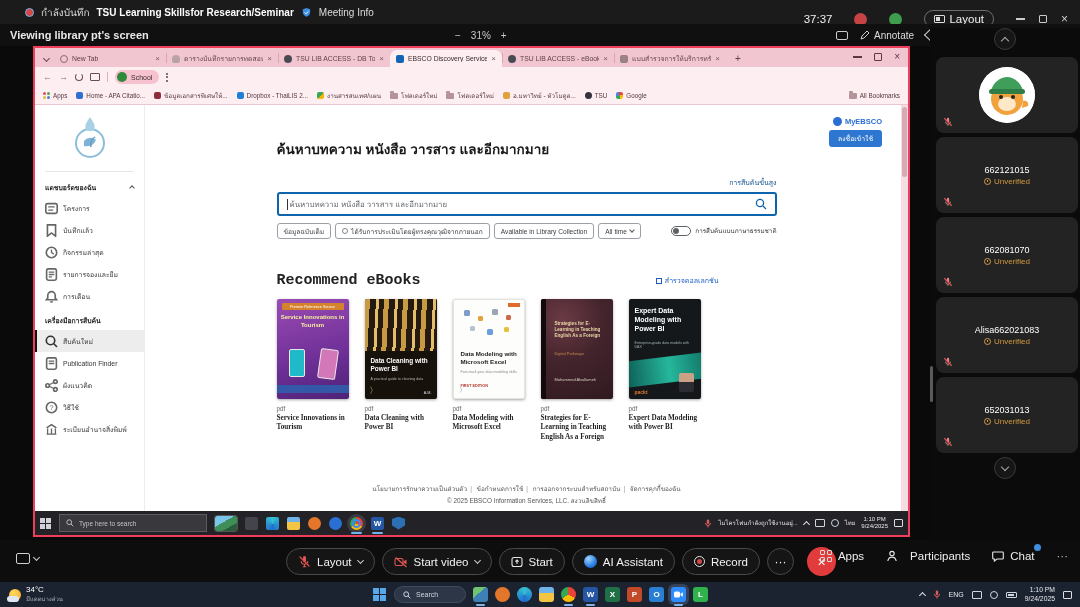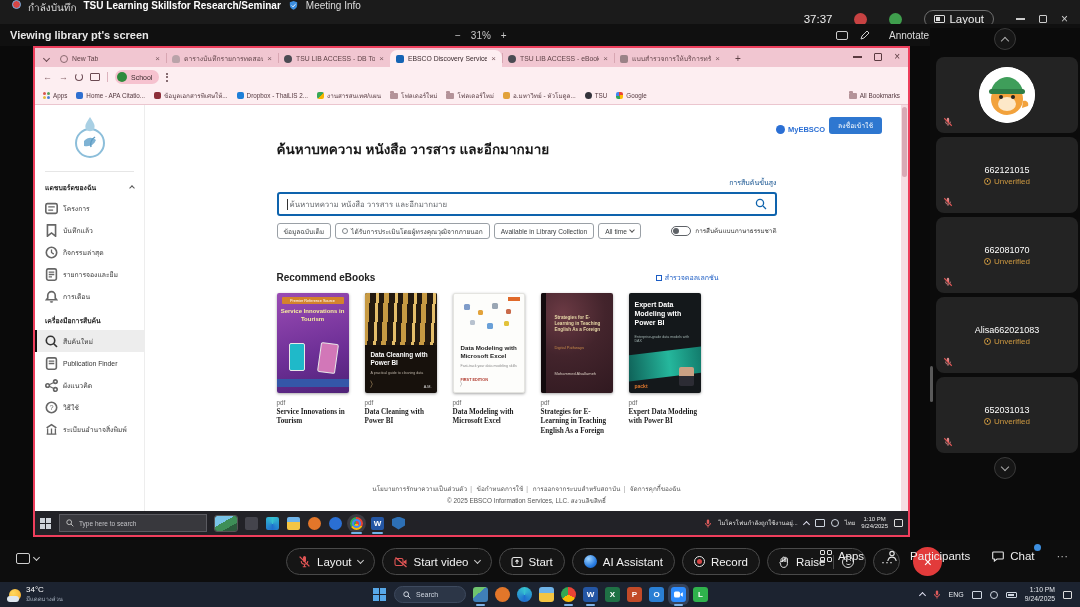--- a/index.html
+++ b/index.html
@@ -1,21 +1,21 @@
 <!DOCTYPE html>
 <html><head>
 <meta charset="utf-8">
 <style>
   *{margin:0;padding:0;box-sizing:border-box}
   html,body{width:1080px;height:607px;overflow:hidden}
   body{position:relative;background:#0b0b0b;font-family:"Liberation Sans",sans-serif;color:#ddd}
   svg{display:block}
 
   
-  .titlebar{position:absolute;left:0;top:0;width:1080px;height:24px;background:#1b1b1b;display:flex;align-items:flex-start;padding:0 12px;gap:7px;font-size:10px}
+  .titlebar{position:absolute;left:0;top:0;width:1080px;height:24px;background:#1b1b1b;display:flex;align-items:center;padding:0 25px;gap:7px;font-size:10px}
   .rec-dot{width:9px;height:9px;border-radius:50%;background:#d64545;border:1.5px solid #6fb3e8}
   .tb-meeting{font-weight:bold;color:#fff}
   .shield{width:11px;height:11px}
   .tb-right{margin-left:auto;display:flex;align-items:center;gap:11px}
   .timer{color:#eee}
   .dot-btn{width:13px;height:13px;border-radius:50%}
   .dot-red{background:#c74242}.dot-green{background:#3f9e4d}
   .layout-btn{height:18px;border:1px solid #6e6e6e;border-radius:10px;display:flex;align-items:center;gap:4px;padding:0 9px;color:#f0f0f0}
   .layout-ic{width:11px;height:8px;border:1px solid #ddd;border-radius:1px;position:relative}
   .layout-ic:before{content:"";position:absolute;left:1px;top:1px;width:4px;height:4px;background:#ddd}
@@ -81,41 +81,41 @@
   .page{flex:1;background:#fff;display:flex;position:relative;color:#222;overflow:hidden}
   .eb-side{width:110px;flex-shrink:0;border-right:1px solid #ededed;padding-top:6px}
   .logo-wrap{width:52px;height:52px;margin:2px auto 6px}
   .side-div{border-top:1px solid #e6e6e6;margin:0 10px 6px}
   .side-h{font-size:6.8px;font-weight:bold;color:#1e1e1e;padding:4px 10px;display:flex;align-items:center}
   .side-h .chev-u{margin-left:auto;width:4px;height:4px;border-left:1.2px solid #555;border-bottom:1.2px solid #555;transform:rotate(135deg)}
   .side-it{display:flex;align-items:center;gap:5px;padding:4.5px 10px;font-size:6.8px;color:#333}
   .side-it.active{background:#ededed;box-shadow:inset 2px 0 0 #111}
   .s-ic{width:8px;height:8px;flex-shrink:0}
   .eb-main{flex:1;position:relative}
-  .myebsco{position:absolute;top:12px;right:26px;display:flex;align-items:flex-end;gap:4px}
+  .myebsco{position:absolute;top:12px;right:26px;display:flex;flex-direction:column;align-items:flex-end;gap:4px}
   .myeb-row{display:flex;gap:3px;align-items:center;font-size:7.5px;font-weight:bold;color:#2b6fd4}
   .myeb-av{width:9px;height:9px;border-radius:50%;background:#2b6fd4}
   .signin{background:#2e77d0;color:#fff;font-size:6.8px;padding:3px 9px;border-radius:3px}
   .center-col{width:500px;margin:0 auto;padding-top:33px}
   .page-title{font-size:13.5px;font-weight:bold;color:#191919}
   .adv{text-align:right;font-size:7px;color:#0d4d8c;margin-top:17px;margin-bottom:4px}
   .searchbox{height:24px;border:2px solid #0e63ad;border-radius:3px;display:flex;align-items:center;padding:0 8px;background:#fff}
   .caret{width:1px;height:11px;background:#333;margin-right:2px}
   .searchbox input{flex:1;border:none;outline:none;background:transparent;font-size:7.8px;color:#333;font-family:inherit}
   .searchbox input::placeholder{color:#5f6368}
   .chips{display:flex;gap:4px;margin-top:7px;align-items:center}
   .chip{border:1px solid #9aa0a6;border-radius:3px;height:16px;display:flex;align-items:center;gap:3px;padding:0 6px;font-size:6.6px;color:#3c4043;background:#fff;white-space:nowrap}
   .chip .info{width:6px;height:6px;border:1px solid #80868b;border-radius:50%}
   .chip .chev-d2{width:4px;height:4px;border-left:1.2px solid #555;border-bottom:1.2px solid #555;transform:rotate(-45deg);margin-top:-2px}
   .tglwrap{margin-left:auto;display:flex;gap:4px;align-items:center;font-size:6.3px;color:#333}
   .tgl{width:20px;height:10px;border:1px solid #5f6368;border-radius:6px;position:relative;background:#fff}
   .tgl i{position:absolute;left:1px;top:1px;width:6px;height:6px;border-radius:50%;background:#5f6368}
   .ebooks{margin-top:33px;width:442px}
   .eb-head{display:flex;align-items:center}
-  .eb-title{font-family:Liberation Sans, sans-serif;font-size:10px;font-weight:bold;color:#222}
+  .eb-title{font-family:Liberation Mono, monospace;font-size:15px;font-weight:bold;color:#222}
   .explore{margin-left:auto;display:flex;gap:3px;align-items:center;font-size:7px;color:#1b5cc4}
   .ext-ic{width:6px;height:6px;border:1px solid #1b5cc4;position:relative}
   .covers{display:flex;gap:16px;margin-top:10px}
   .book{width:72px;flex-shrink:0}
   .cover{width:72px;height:100px;border-radius:2px;box-shadow:0 1px 3px rgba(0,0,0,.35);position:relative;overflow:hidden}
   .fmt{font-size:6.3px;color:#666;margin-top:6px}
   .btitle{font-family:"Liberation Serif",serif;font-size:7.2px;font-weight:bold;color:#1f1f1f;margin-top:2px;line-height:1.3}
   .page-footer{position:absolute;bottom:5px;left:0;right:0;text-align:center;font-size:6.4px;color:#555}
   .page-footer .sep{margin:0 3px;color:#999}
   .copyright{margin-top:2px;color:#555}
@@ -257,21 +257,21 @@
 
 <div class="viewbar">
   <span class="viewing">Viewing library pt's screen</span>
   <div class="zoomctl">
     <span>−</span>
     <span>31%</span>
     <span>+</span>
   </div>
   <div class="view-right">
     <span class="mon-ic"></span>
-    <span style="display:flex;gap:19px;align-items:center">
+    <span style="display:flex;gap:4px;align-items:center">
       <svg width="10" height="10" viewBox="0 0 10 10">
           <path d="M1 9l1-3 5-5 2 2-5 5z" fill="none" stroke="#ccc" stroke-width="1"></path>
         </svg>
       <span>Annotate</span>
     </span>
     <span class="expand-ic"></span>
   </div>
 </div>
 
 <div class="stage">
@@ -787,28 +787,20 @@
     <div class="pill">
       <span class="ai-orb"></span>
       <span>AI Assistant</span>
     </div>
     <div class="pill">
       <span class="rec-ic">
           <i></i>
         </span>
       <span>Record</span>
     </div>
-    <div class="pill">
-      <svg width="11" height="12" viewBox="0 0 11 12">
-          <path d="M2 6V3.4a.8.8 0 0 1 1.6 0V6m0-3.4V1.9a.8.8 0 0 1 1.6 0V6m0-4.1a.8.8 0 0 1 1.6 0V6m0-3.3a.8.8 0 0 1 1.6 0v4.8c0 2.4-1.5 3.9-3.6 3.9S1.6 10 1.6 8.2L1 6.8c-.3-.8.7-1.3 1-.8z" fill="none" stroke="#e8e8e8" stroke-width="1"></path>
-        </svg>
-      <span>Raise</span>
-      <span class="vsep"></span>
-      <span class="smile"></span>
-    </div>
     <div class="more-circle">···</div>
     <div class="leave">×</div>
   </div>
   <div class="tb-right">
     <div class="tbr">
       <span class="grid-ic">
           <i></i>
           <i></i>
           <i></i>
           <i></i>

